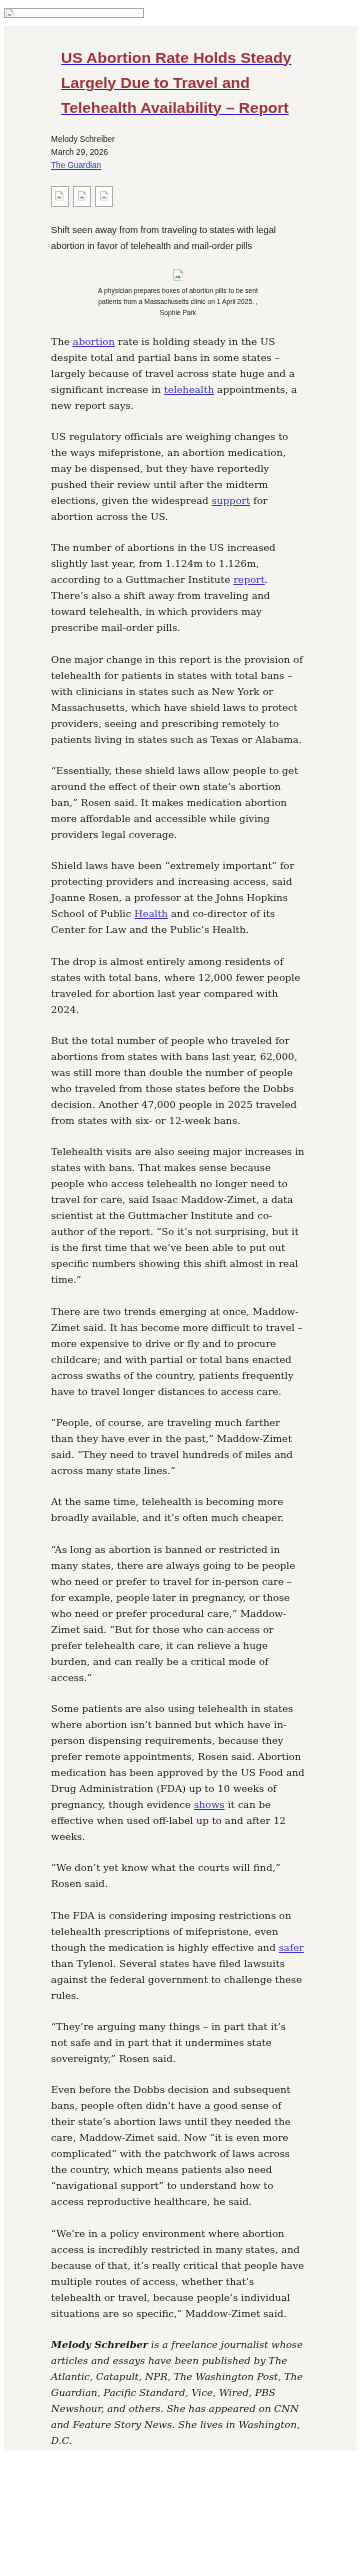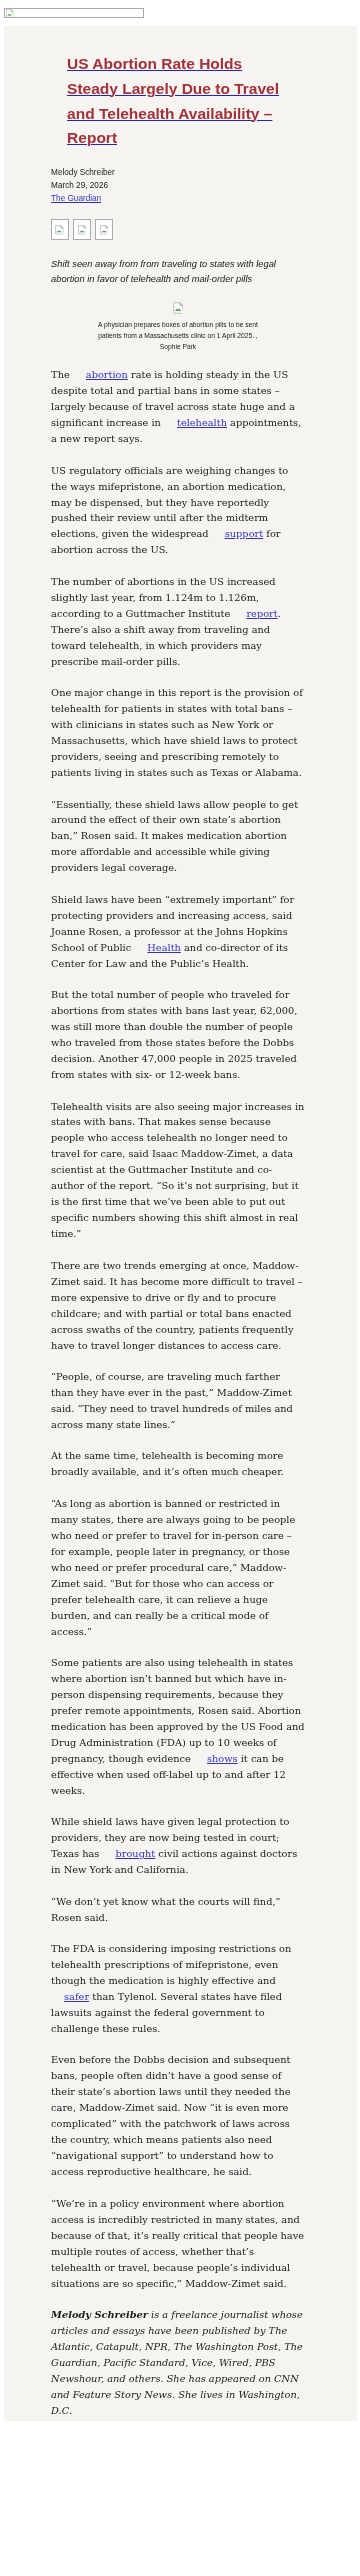--- a/index.html
+++ b/index.html
@@ -12,49 +12,49 @@
   }
   .top-strip { background: #fff; padding: 7.7px 0 7.2px 4.1px; }
   .banner-box {
     width: 140px; height: 10.8px;
     border: 0.5px solid #a9a9a9; background: #fff;
     display: flex; align-items: center; padding-left: 1px;
   }
   .card { margin: 0 4.1px; background: #f5f4f1; padding-top: 10.3px; }
   .inner { padding: 0 52px 0 47px; }
 
-  h1 { margin: 16px; font-size: 15.5px; line-height: 1.6; font-weight: 700; }
+  h1 { margin: 10px; font-size: 15.5px; line-height: 1.6; font-weight: 700; }
   h1 a {
     color: var(--title-red, #a6303a);
     text-decoration: underline;
     text-decoration-color: var(--underline-blue, #2222cc);
     text-decoration-thickness: 1px;
   }
   .byline { margin-top: 13.4px; font-size: 8.2px; line-height: 1.58; }
   .byline a { color: var(--link-blue, #3333cc); text-decoration: underline; }
 
   .share-row { display: flex; gap: 4.6px; margin-top: 13.4px; }
   .imgbox {
     width: 17.5px; height: 20.6px;
     border: 0.5px solid #ababab; background: #fff;
     display: flex; align-items: center; justify-content: center;
   }
 
-  .standfirst { font-style: italic; font-size: 9.3px; line-height: 1.7; margin-top: 16.5px; }
+  .standfirst { font-size: 9.3px; line-height: 1.7; margin-top: 16.5px; }
 
   .hero { text-align: center; margin-top: 14.4px; }
   .caption { font-size: 6.7px; line-height: 1.65; max-width: 170px; margin: 2.1px auto 0; text-align: center; }
 
   .body-paras { padding-bottom: 2.1px; }
   .body-para {
     font-family: "DejaVu Serif", serif;
     font-size: 9.8px; line-height: 1.63;
     margin: 15.5px 0 0;
   }
-  .body-para a { color: var(--link-blue, #3333cc); text-decoration: underline; margin-left: 13px; }
+  .body-para a { color: var(--link-blue, #3333cc); text-decoration: underline; }
   .body-para.italic { font-style: italic; }
   .seg-bold { font-weight: bold; }
 
   .bimg-svg { display: block; }
 </style>
 </head>
 <body>
 
 <svg width="0" height="0" style="position:absolute">
   <symbol id="bimg" viewBox="0 0 16 18">
@@ -114,30 +114,31 @@
       <div class="caption">A physician prepares boxes of abortion pills to be sent patients from a Massachusetts clinic on 1 April 2025. , Sophie Park</div>
     </div>
 
     <div class="body-paras" id="body-paras">
         <p class="body-para"><span>The </span><a href="#">abortion</a><span> rate is holding steady in the US despite total and partial bans in some states – largely because of travel across state huge and a significant increase in </span><a href="#">telehealth</a><span> appointments, a new report says.</span></p>
         <p class="body-para"><span>US regulatory officials are weighing changes to the ways mifepristone, an abortion medication, may be dispensed, but they have reportedly pushed their review until after the midterm elections, given the widespread </span><a href="#">support</a><span> for abortion across the US.</span></p>
         <p class="body-para"><span>The number of abortions in the US increased slightly last year, from 1.124m to 1.126m, according to a Guttmacher Institute </span><a href="#">report</a><span>. There’s also a shift away from traveling and toward telehealth, in which providers may prescribe mail-order pills.</span></p>
         <p class="body-para"><span>One major change in this report is the provision of telehealth for patients in states with total bans – with clinicians in states such as New York or Massachusetts, which have shield laws to protect providers, seeing and prescribing remotely to patients living in states such as Texas or Alabama.</span></p>
         <p class="body-para"><span>“Essentially, these shield laws allow people to get around the effect of their own state’s abortion ban,” Rosen said. It makes medication abortion more affordable and accessible while giving providers legal coverage.</span></p>
         <p class="body-para"><span>Shield laws have been “extremely important” for protecting providers and increasing access, said Joanne Rosen, a professor at the Johns Hopkins School of Public </span><a href="#">Health</a><span> and co-director of its Center for Law and the Public’s Health.</span></p>
+        <p class="body-para"><span>The drop is almost entirely among residents of states with total bans, where 12,000 fewer people traveled for abortion last year compared with 2024.</span></p>
         <p class="body-para"><span>But the total number of people who traveled for abortions from states with bans last year, 62,000, was still more than double the number of people who traveled from those states before the Dobbs decision. Another 47,000 people in 2025 traveled from states with six- or 12-week bans.</span></p>
         <p class="body-para"><span>Telehealth visits are also seeing major increases in states with bans. That makes sense because people who access telehealth no longer need to travel for care, said Isaac Maddow-Zimet, a data scientist at the Guttmacher Institute and co-author of the report. “So it’s not surprising, but it is the first time that we’ve been able to put out specific numbers showing this shift almost in real time.”</span></p>
         <p class="body-para"><span>There are two trends emerging at once, Maddow-Zimet said. It has become more difficult to travel – more expensive to drive or fly and to procure childcare; and with partial or total bans enacted across swaths of the country, patients frequently have to travel longer distances to access care.</span></p>
         <p class="body-para"><span>“People, of course, are traveling much farther than they have ever in the past,” Maddow-Zimet said. “They need to travel hundreds of miles and across many state lines.”</span></p>
         <p class="body-para"><span>At the same time, telehealth is becoming more broadly available, and it’s often much cheaper.</span></p>
         <p class="body-para"><span>“As long as abortion is banned or restricted in many states, there are always going to be people who need or prefer to travel for in-person care – for example, people later in pregnancy, or those who need or prefer procedural care,” Maddow-Zimet said. “But for those who can access or prefer telehealth care, it can relieve a huge burden, and can really be a critical mode of access.”</span></p>
         <p class="body-para"><span>Some patients are also using telehealth in states where abortion isn’t banned but which have in-person dispensing requirements, because they prefer remote appointments, Rosen said. Abortion medication has been approved by the US Food and Drug Administration (FDA) up to 10 weeks of pregnancy, though evidence </span><a href="#">shows</a><span> it can be effective when used off-label up to and after 12 weeks.</span></p>
-        <p class="body-para"><span>While shield laws have given legal protection to providers, they are now being tested in court; Texas has </span><a href="#">brought</a><span> civil actions against doctors in New York and California.</span></p>
         <p class="body-para"><span>“We don’t yet know what the courts will find,” Rosen said.</span></p>
         <p class="body-para"><span>The FDA is considering imposing restrictions on telehealth prescriptions of mifepristone, even though the medication is highly effective and </span><a href="#">safer</a><span> than Tylenol. Several states have filed lawsuits against the federal government to challenge these rules.</span></p>
+        <p class="body-para"><span>“They’re arguing many things – in part that it’s not safe and in part that it undermines state sovereignty,” Rosen said.</span></p>
         <p class="body-para"><span>Even before the Dobbs decision and subsequent bans, people often didn’t have a good sense of their state’s abortion laws until they needed the care, Maddow-Zimet said. Now “it is even more complicated” with the patchwork of laws across the country, which means patients also need “navigational support” to understand how to access reproductive healthcare, he said.</span></p>
         <p class="body-para"><span>“We’re in a policy environment where abortion access is incredibly restricted in many states, and because of that, it’s really critical that people have multiple routes of access, whether that’s telehealth or travel, because people’s individual situations are so specific,” Maddow-Zimet said.</span></p>
         <p class="body-para italic"><span class="seg-bold">Melody Schreiber</span><span> is a freelance journalist whose articles and essays have been published by The Atlantic, Catapult, NPR, The Washington Post, The Guardian, Pacific Standard, Vice, Wired, PBS Newshour, and others. She has appeared on CNN and Feature Story News. She lives in Washington, D.C.</span></p>
       </div>
   </div>
 
 </div>
 
 
 </body></html>

